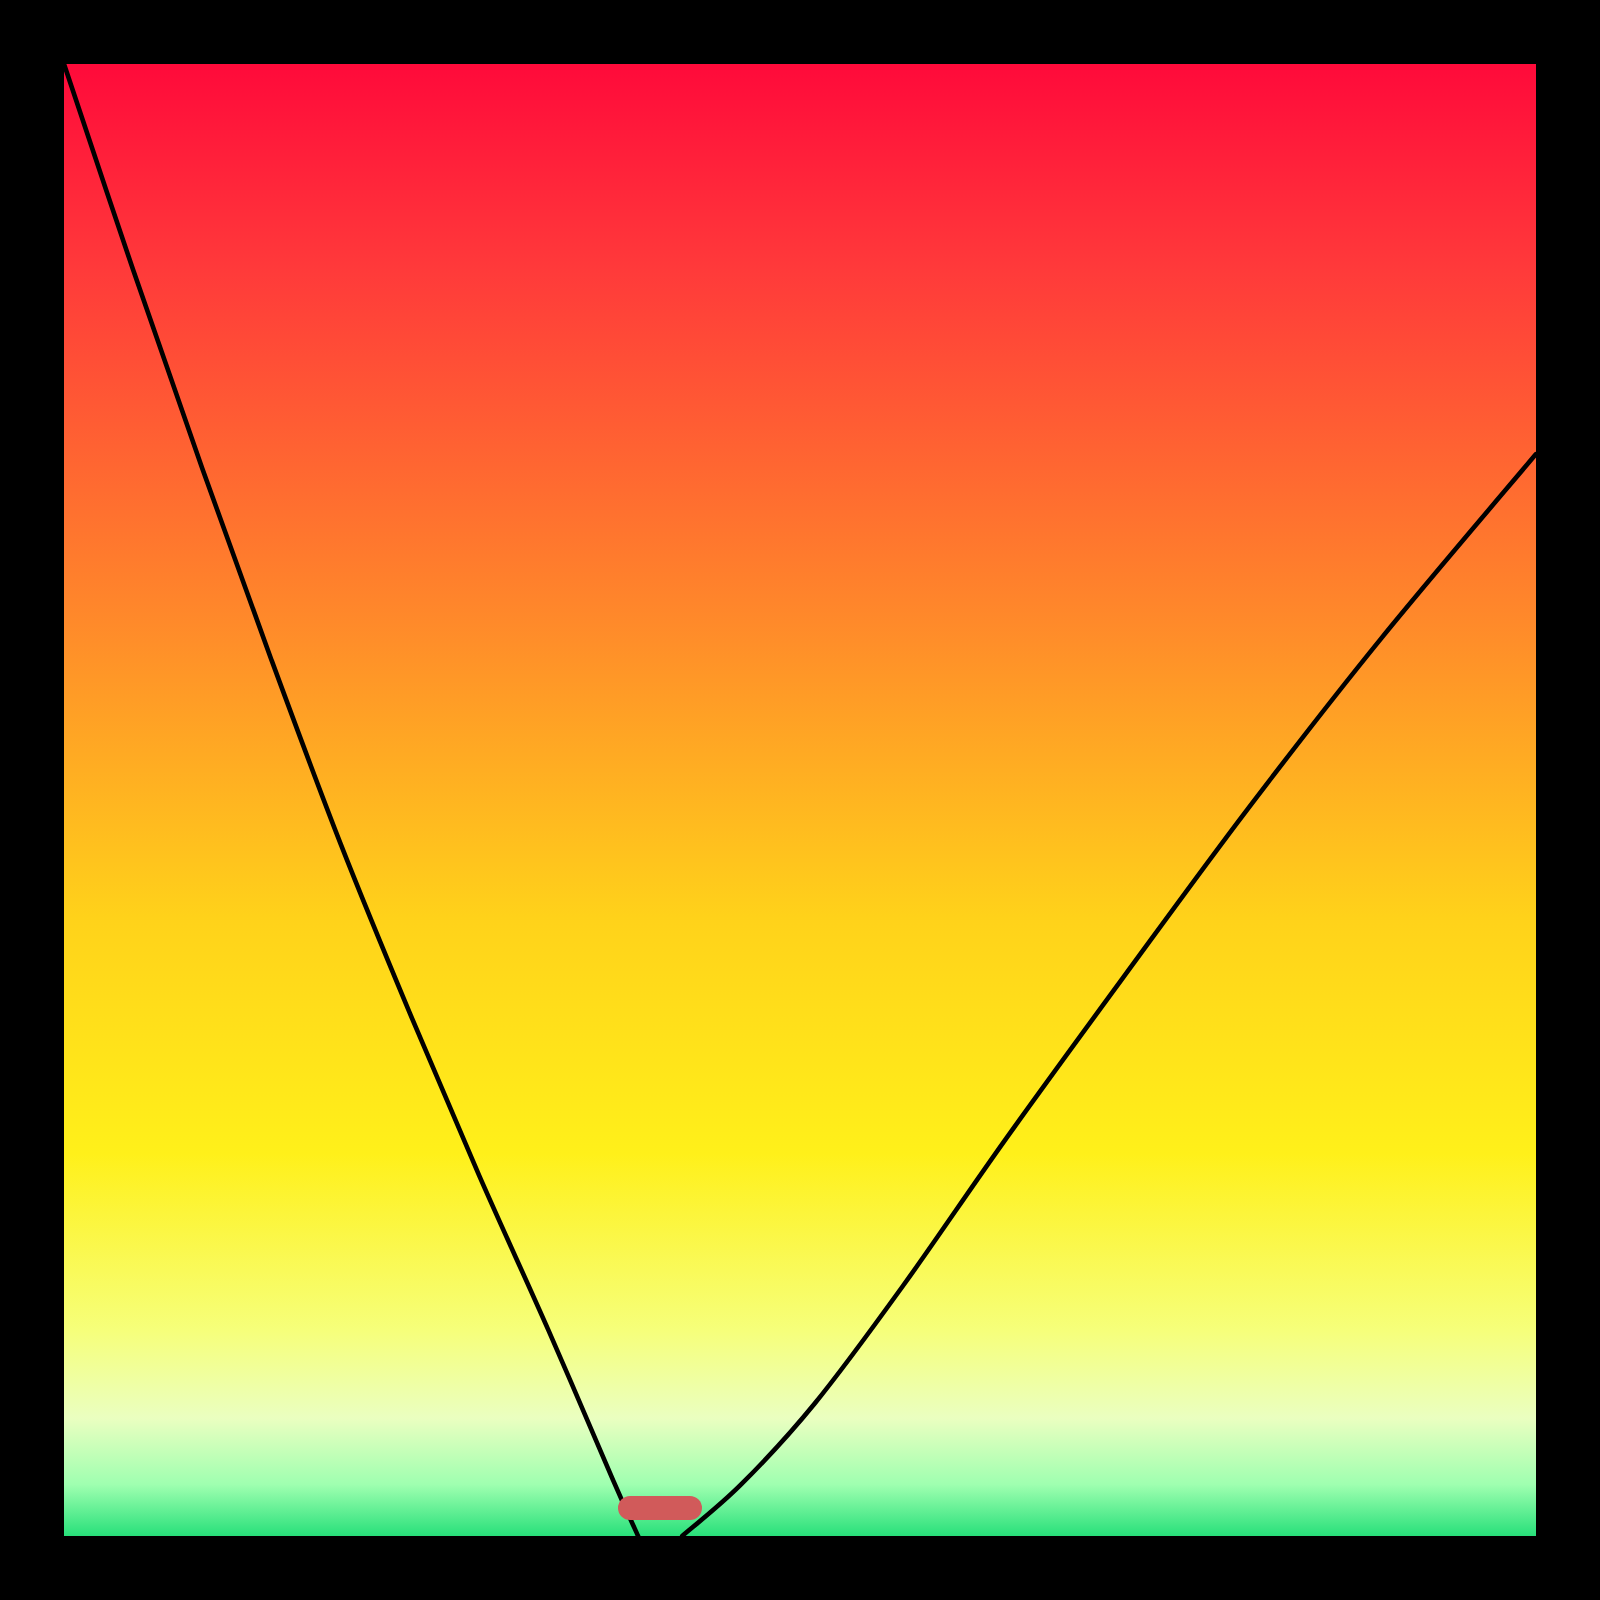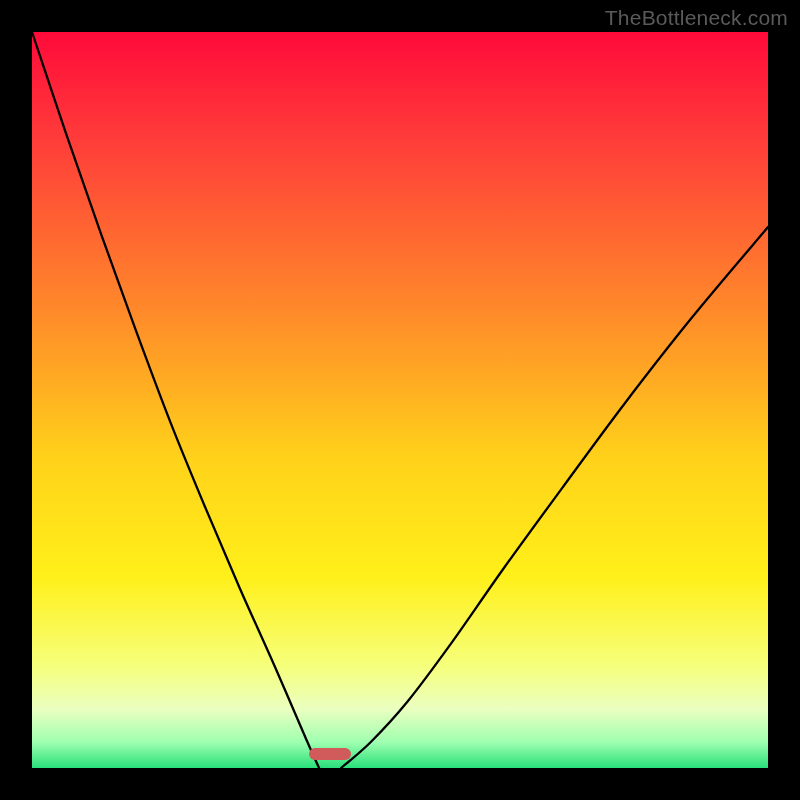--- a/index.html
+++ b/index.html
@@ -50,21 +50,20 @@
     height: 12px;
     border-radius: 6px;
     background: #d15a5a;
     transform: translate(-50%, 0);
   }
 </style>
 </head>
 <body>
 
 <div class="frame">
-  <div class="watermark">TheBottleneck.com</div>
   <div class="plot" style="background: linear-gradient(rgb(255, 10, 58) 0%, rgb(255, 58, 58) 14%, rgb(255, 138, 42) 38%, rgb(255, 210, 26) 58%, rgb(255, 240, 26) 74%, rgb(246, 255, 122) 86%, rgb(234, 255, 192) 92%, rgb(159, 255, 176) 96.5%, rgb(40, 224, 122) 100%);">
     <svg class="curve" viewBox="0 0 736 736" preserveAspectRatio="none">
       <path id="left-branch" fill="none" stroke="#000" stroke-width="2.3" stroke-linecap="round" d="M 0 0 C 5.765333333333333 17.17333333333333, 23.06133333333333 69.30666666666664, 34.592 103.03999999999996 C 46.12266666666667 136.77333333333328, 57.65333333333333 169.8933333333333, 69.184 202.39999999999998 C 80.71466666666666 234.90666666666667, 92.24533333333333 266.8, 103.776 298.08000000000004 C 115.30666666666666 329.36000000000007, 126.83733333333333 360.64000000000004, 138.368 390.08000000000004 C 149.89866666666666 419.52000000000004, 161.42933333333332 447.12, 172.95999999999998 474.72 C 184.49066666666664 502.32000000000005, 196.02133333333333 529.3066666666667, 207.552 555.6800000000001 C 219.08266666666665 582.0533333333334, 230.9813333333333 607.568, 242.14399999999998 632.96 C 253.30666666666664 658.3520000000001, 267.04533333333336 690.8586666666667, 274.528 708.032 C 282.0106666666667 725.2053333333333, 284.9546666666667 731.3386666666667, 287.04 736"></path>
       <path id="right-branch" fill="none" stroke="#000" stroke-width="2.3" stroke-linecap="round" d="M 309.12 736 C 314.02666666666664 731.7066666666667, 327.52 721.28, 338.56 710.24 C 349.6 699.2, 361.8666666666667 686.3199999999999, 375.36 669.76 C 388.85333333333335 653.2, 403.5733333333333 632.96, 419.52 610.88 C 435.46666666666664 588.8, 452.64000000000004 563.04, 471.04 537.28 C 489.44 511.52, 509.67999999999995 483.91999999999996, 529.92 456.32 C 550.16 428.72, 571.0133333333333 399.8933333333333, 592.48 371.68 C 613.9466666666667 343.4666666666667, 634.8000000000001 316.48, 658.72 287.04 C 682.64 257.6, 723.12 210.3733333333333, 736 195.03999999999996"></path>
     </svg>
     <div class="marker" id="marker" style="left: 298.08px; top: 716px; background: rgb(209, 90, 90);"></div>
   </div>
 </div>
 
 </body></html>

